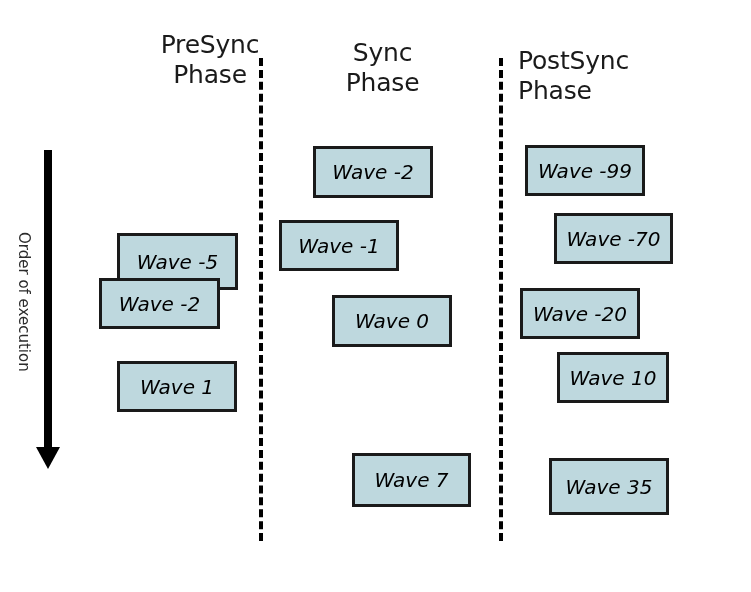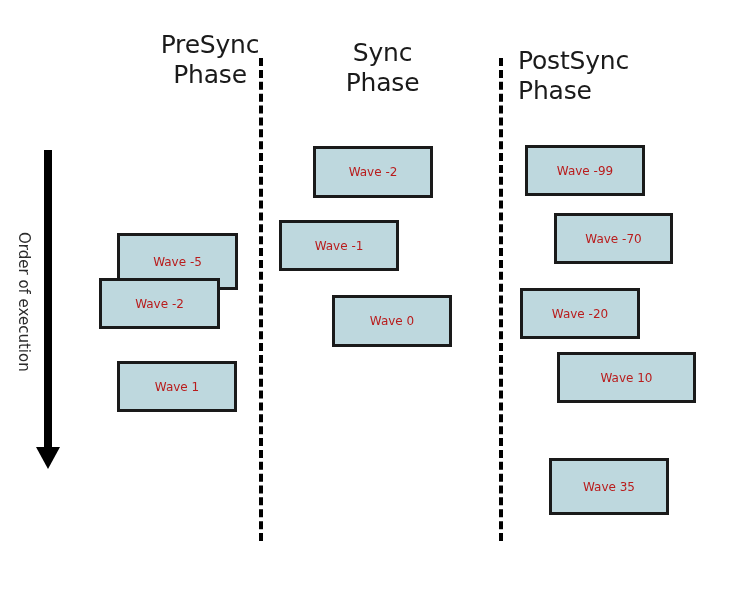--- a/index.html
+++ b/index.html
@@ -64,24 +64,25 @@
   .wave-box {
     position: absolute;
     box-sizing: border-box;
     background: #bed8de;
     border: 3px solid #1a1a1a;
     display: flex;
     align-items: center;
     justify-content: center;
   }
   .wave-label {
-    font-size: 12px;
-    color: #b91c1c;
+    font-size: 20px;
+    color: #000000;
     line-height: 1;
     white-space: nowrap;
+    font-style: italic;
   }
 </style>
 </head>
 <body>
 
 <div id="canvas">
 
   <div class="phase-title centered" style="left:110px; top:30px; width:200px;">PreSync
 Phase</div>
 
@@ -110,30 +111,33 @@
 
   <div class="wave-box" style="left:313px; top:146px; width:120px; height:52px;">
     <span class="wave-label">Wave -2</span>
   </div>
   <div class="wave-box" style="left:279px; top:220px; width:120px; height:51px;">
     <span class="wave-label">Wave -1</span>
   </div>
   <div class="wave-box" style="left:332px; top:295px; width:120px; height:52px;">
     <span class="wave-label">Wave 0</span>
   </div>
+  <div class="wave-box" style="left:352px; top:453px; width:119px; height:54px;">
+    <span class="wave-label">Wave 7</span>
+  </div>
 
   <div class="wave-box" style="left:525px; top:145px; width:120px; height:51px;">
     <span class="wave-label">Wave -99</span>
   </div>
   <div class="wave-box" style="left:554px; top:213px; width:119px; height:51px;">
     <span class="wave-label">Wave -70</span>
   </div>
   <div class="wave-box" style="left:520px; top:288px; width:120px; height:51px;">
     <span class="wave-label">Wave -20</span>
   </div>
-  <div class="wave-box" style="left:557px; top:352px; width:139px; height:51px;">
+  <div class="wave-box" style="left:557px; top:352px; width:112px; height:51px;">
     <span class="wave-label">Wave 10</span>
   </div>
   <div class="wave-box" style="left:549px; top:458px; width:120px; height:57px;">
     <span class="wave-label">Wave 35</span>
   </div>
 
 </div>
 
 </body></html>

